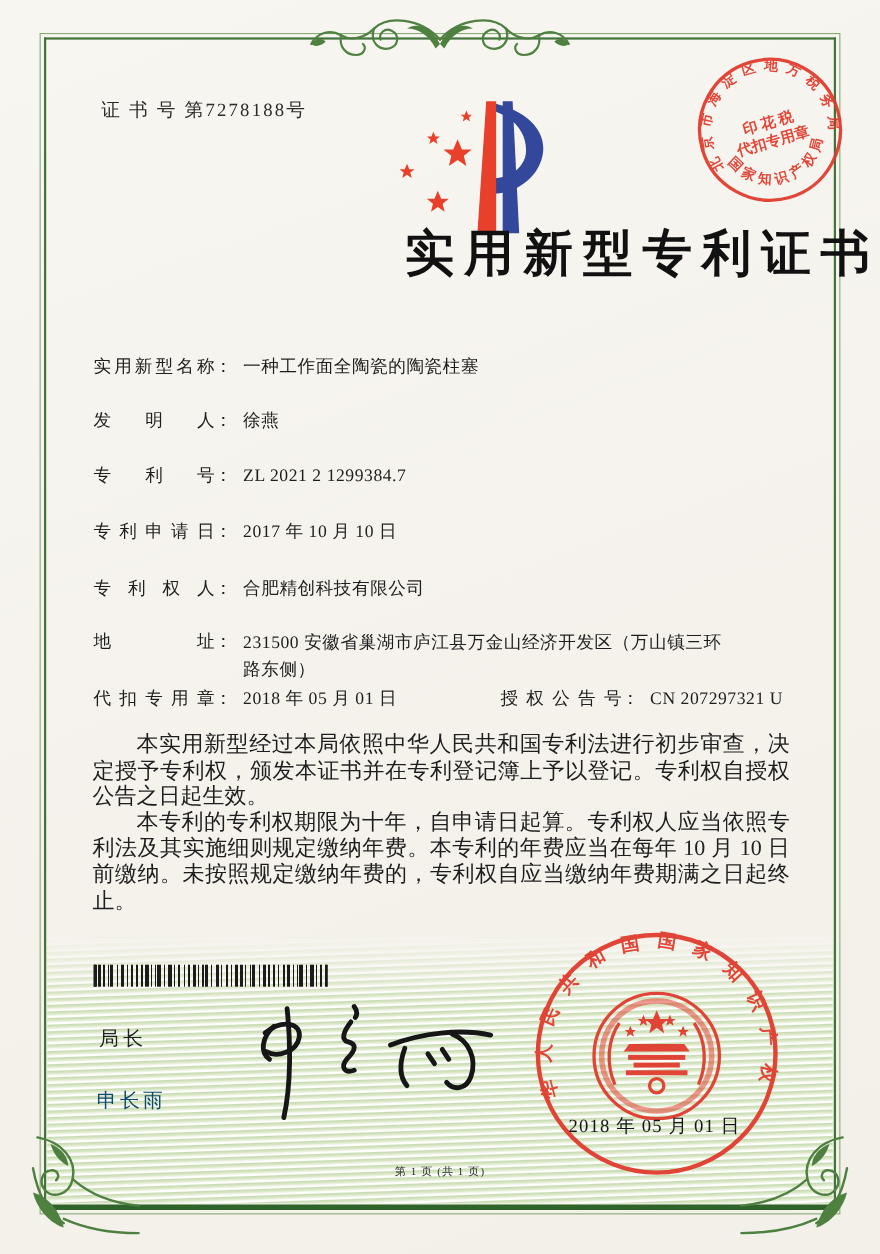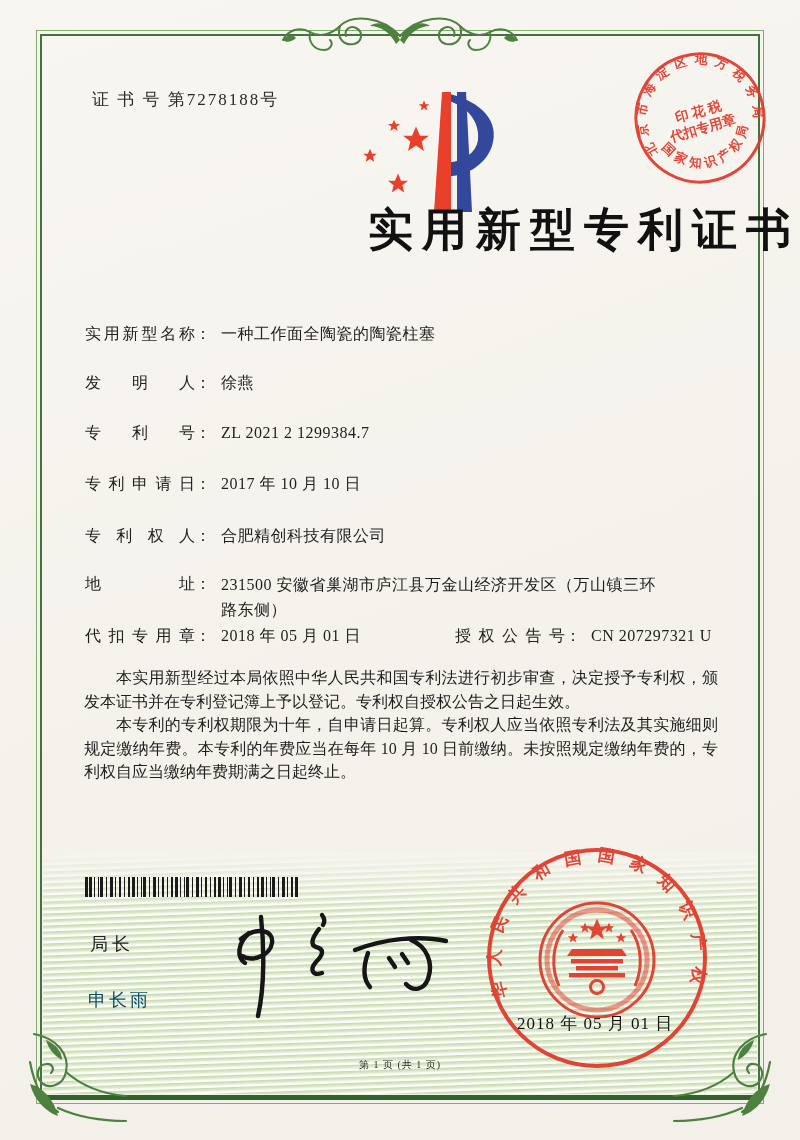--- a/index.html
+++ b/index.html
@@ -31,21 +31,21 @@
   .logo{left:332px;top:84px;}
   .title{left:0;right:0;top:200px;text-align:right;font-size:45px;font-weight:700;letter-spacing:9px;color:#111;}
   
   .row{left:85px;font-size:16px;line-height:24px;white-space:nowrap;}
   .flabel{display:inline-block;width:110px;text-align:justify;text-align-last:justify;vertical-align:top;}
   .fcolon{display:inline-block;vertical-align:top;}
   .fvalue{display:inline-block;margin-left:10px;vertical-align:top;letter-spacing:.5px;}
   .fvalue.wrap{white-space:normal;width:438px;line-height:25px;}
   .grant-no-group{position:absolute;left:370px;top:0;}
   
-  .paras{left:84px;width:634px;top:666px;font-size:16px;line-height:23.6px;text-align:justify;}
+  .paras{left:84px;width:634px;top:666px;font-size:20px;line-height:23.6px;text-align:justify;}
   .paras p{margin:0;text-indent:2em;}
   
   .barcode{
     left:85px;top:877px;width:213px;height:20px;
     background-image:
       linear-gradient(90deg,#1b1b1b 0 3px,rgba(0,0,0,0) 3px),
       linear-gradient(270deg,#1b1b1b 0 3px,rgba(0,0,0,0) 3px),
       repeating-linear-gradient(90deg,
         #1b1b1b 0 2px,rgba(0,0,0,0) 2px 4px,
         #1b1b1b 4px 7px,rgba(0,0,0,0) 7px 9px,

